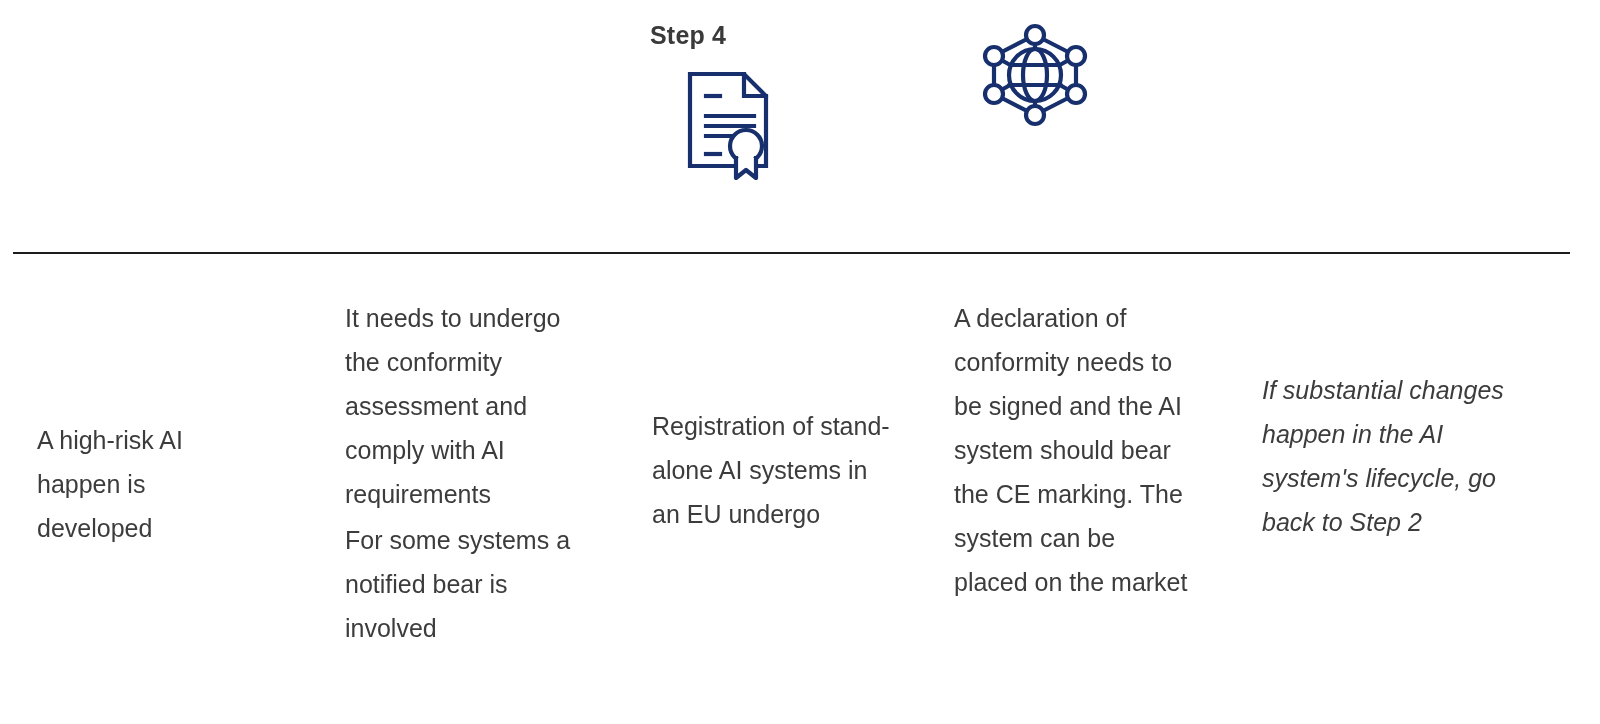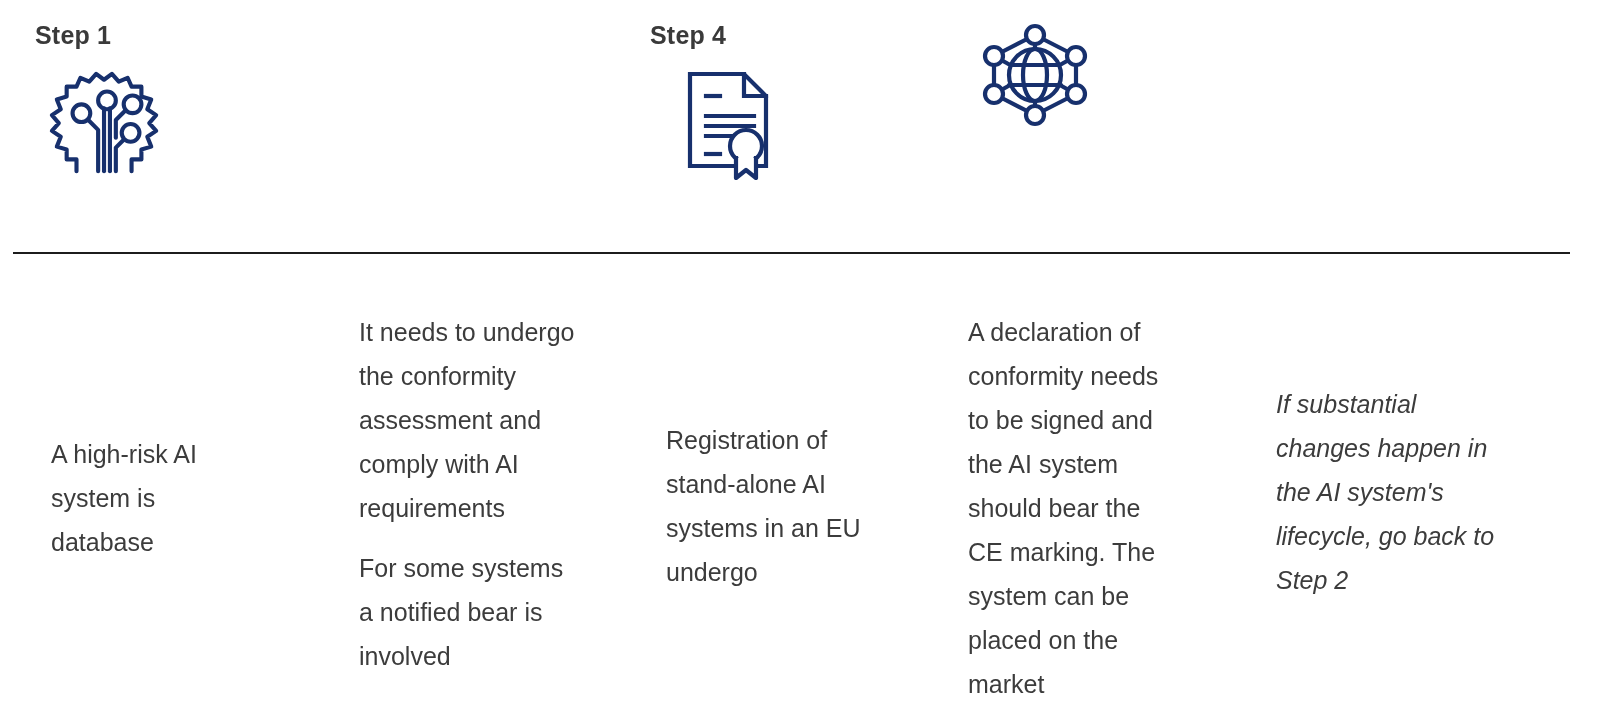--- a/index.html
+++ b/index.html
@@ -82,57 +82,35 @@
     width: 1600px;
     height: 470px;
   }
 
   .desc-col {
     position: absolute;
     font-size: 25px;
     line-height: 44px;
     color: #3c3c3c;
   }
-  .desc-col p { margin: 16px; }
+  .desc-col p { margin: 2px; }
 
   .desc-col.c1 { left: 35px;   top: 162px; width: 230px; }
   .desc-col.c2 { left: 343px;  top: 40px;  width: 250px; }
   .desc-col.c3 { left: 650px;  top: 148px; width: 250px; }
   .desc-col.c4 { left: 952px;  top: 40px;  width: 245px; }
   .desc-col.c5 { left: 1260px; top: 112px; width: 262px; font-style: italic; }
 </style>
 </head>
 <body>
 
 <div id="infographic">
 
   <div class="steps-row">
 
-    <div class="step-block s1">
-      <div class="step-title">Step 1</div>
-      <svg class="step-icon icon-gear" viewBox="0 0 120 112">
-        <g fill="none" stroke="#17306d" stroke-width="4.2" stroke-linejoin="round" stroke-linecap="round">
-
-          <path d="M30 104 L30 92 L20 92 L20 82 L10 79 L14 69 L5 63 L12 55 L5 47 L14 41 L10 31 L20 28 L20 18 L30 18 L34 9 L43 13 L50 5 L58 11 L66 5 L73 13 L82 9 L86 18 L96 18 L96 28 L106 31 L102 41 L111 47 L104 55 L111 63 L102 69 L106 79 L96 82 L96 92 L86 92 L86 104"></path>
-
-          <line x1="58" y1="40" x2="58" y2="104"></line>
-          <line x1="64" y1="40" x2="64" y2="104"></line>
-          <circle cx="61" cy="32" r="9"></circle>
-
-          <path d="M52 104 L52 62 L42 52"></path>
-          <circle cx="35" cy="45" r="9"></circle>
-
-          <path d="M70 70 L70 52 L80 42"></path>
-          <circle cx="87" cy="36" r="9"></circle>
-
-          <path d="M70 104 L70 80 L78 72"></path>
-          <circle cx="85" cy="65" r="9"></circle>
-        </g>
-      </svg>
-    </div>
 
 
     <div class="step-block s3">
       <div class="step-title">Step 4</div>
       <svg class="step-icon icon-cert" viewBox="0 0 100 112">
         <g fill="none" stroke="#17306d" stroke-width="4.2" stroke-linejoin="miter" stroke-linecap="square">
 
           <path d="M10 6 L64 6 L86 28 L86 98 L10 98 Z"></path>
           <path d="M64 6 L64 28 L86 28"></path>
 
@@ -182,21 +160,21 @@
         </g>
       </svg>
     </div>
   </div>
 
   <div class="divider"></div>
 
   <div class="desc-row">
 
     <div class="desc-col c1">
-      <p>A high-risk AI system is database</p>
+      <p>A high-risk AI happen is developed</p>
     </div>
 
     <div class="desc-col c2">
       <p>It needs to undergo the conformity assessment and comply with AI requirements</p>
       <p>For some systems a notified bear is involved</p>
     </div>
 
     <div class="desc-col c3">
       <p>Registration of stand-alone AI systems in an EU undergo</p>
     </div>

